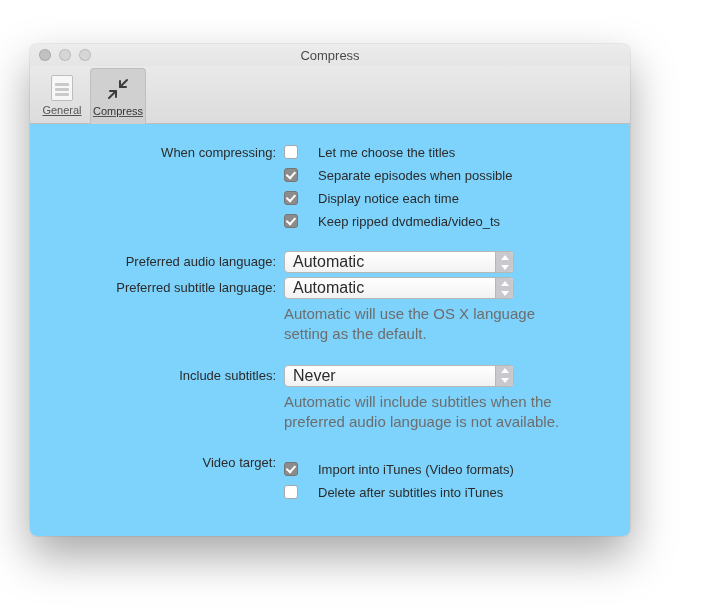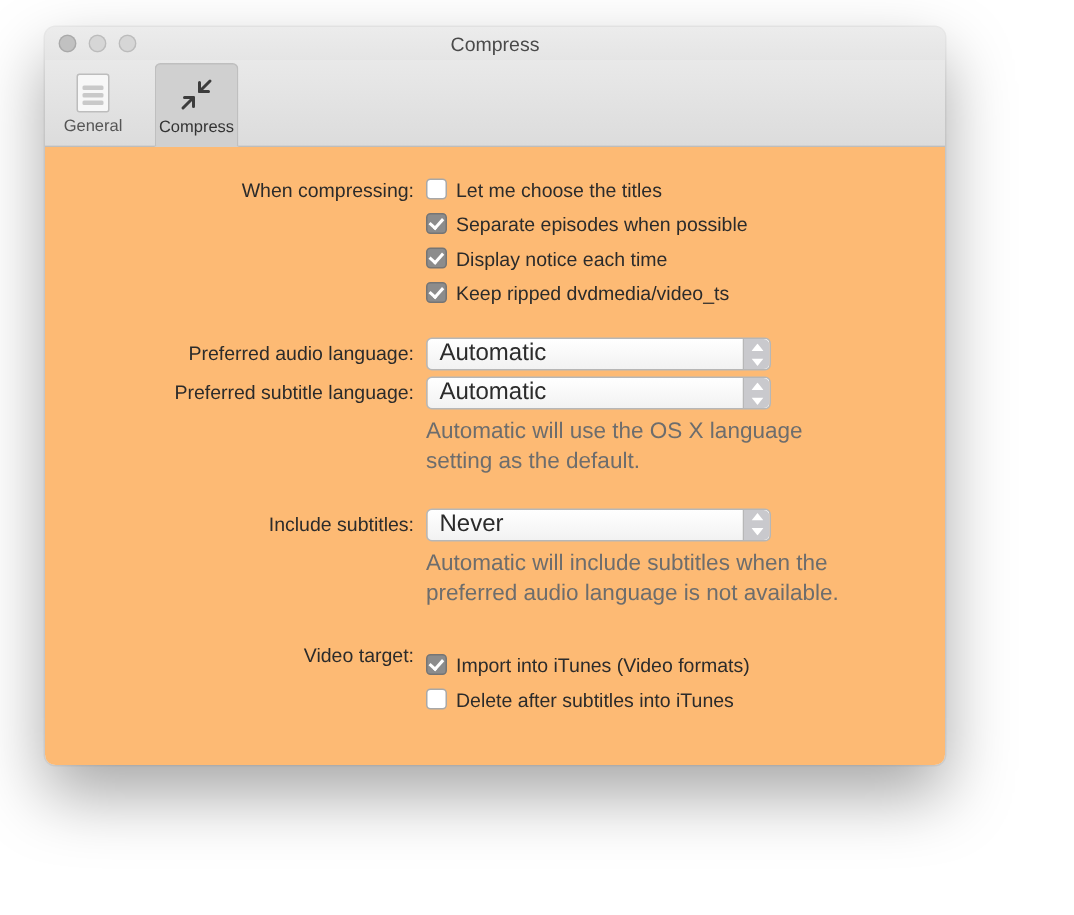--- a/index.html
+++ b/index.html
@@ -10,21 +10,21 @@
     font-family: -apple-system, "Helvetica Neue", Helvetica, Arial, sans-serif;
     font-size: 13px;
     color: #2b2b2b;
     -webkit-font-smoothing: antialiased;
   }
   .stage {
     width: 660px; height: 610px;
     display: flex;
     align-items: flex-start;
     justify-content: center;
-    padding-top: 18px;
+    padding-top: 44px;
   }
   .window {
     width: 600px;
     border-radius: 7px;
     background: #ececec;
     box-shadow: 0 20px 45px rgba(0,0,0,0.35), 0 0 0 1px rgba(0,0,0,0.06);
     overflow: hidden;
   }
   .titlebar {
     height: 22px;
@@ -62,37 +62,38 @@
     width: 56px;
     height: 56px;
     display: flex;
     flex-direction: column;
     align-items: center;
     justify-content: center;
     font-size: 11px;
     color: #555;
     border-radius: 4px 4px 0 0;
     border: 1px solid transparent;
-    margin-right: 13px;
+    margin-right: 0;
+    text-decoration: underline;
   }
   .tbtn .ticon {
     width: 28px; height: 28px;
     display:flex; align-items:center; justify-content:center;
     margin-bottom: 2px;
   }
   .tbtn.selected {
     background: #d0d0d0;
     border: 1px solid #bfbfbf;
     border-bottom: 1px solid #d0d0d0;
     position: relative;
     top: 1px;
   }
   .tbtn.selected .tlabel { color:#333; }
   .body {
-    background: #fdba74;
+    background: #7dd3fc;
     padding: 18px 22px 30px 22px;
   }
   .row {
     display: flex;
     align-items: flex-start;
     margin-bottom: 4px;
   }
   .lbl {
     width: 232px;
     text-align: right;
@@ -102,21 +103,21 @@
   }
   .ctl {
     flex: 1;
     display: flex;
     flex-direction: column;
     gap: 3px;
   }
   .cbx-row {
     display: flex;
     align-items: center;
-    gap: 6px;
+    gap: 20px;
     height: 20px;
   }
   .cbx {
     width: 14px; height: 14px;
     border-radius: 3px;
     background: #fff;
     border: 1px solid #a8a8a8;
     display:flex; align-items:center; justify-content:center;
     flex-shrink:0;
   }

